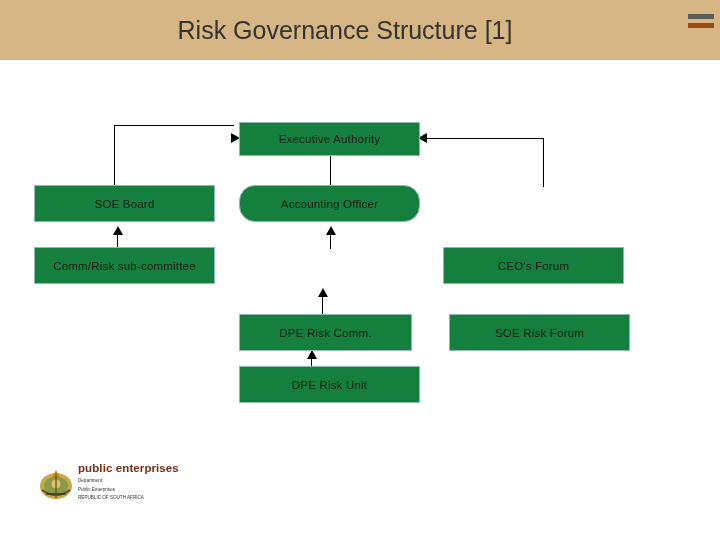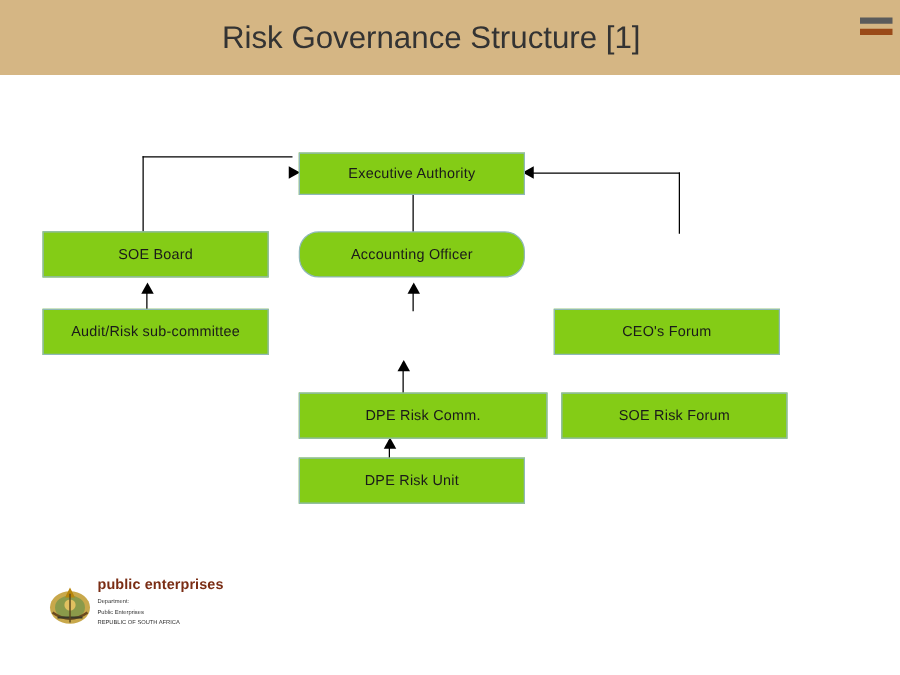--- a/index.html
+++ b/index.html
@@ -51,21 +51,21 @@
     width: 26px;
     height: 5px;
     margin-bottom: 4px;
   }
   .header-marks .m1 { background: #5b5b5b; }
   .header-marks .m2 { background: #9a4a18; }
 
   
   .box {
     position: absolute;
-    background: #84cc16;
+    background: #15803d;
     border: 1px solid #8fb8b8;
     color: #1a1a1a;
     font-size: 11.5px;
     display: flex;
     align-items: center;
     justify-content: center;
     text-align: center;
     box-sizing: border-box;
     font-family: "Liberation Sans", sans-serif;
     letter-spacing: .2px;
@@ -169,26 +169,26 @@
   <div class="ln v" style="left:311px; top:352px; height:15px;"></div>
   <div class="arrow up" style="left:307px; top:350px;"></div>
 
   <div class="box" style="left:239px; top:122px; width:181px; height:34px;">Executive  Authority</div>
 
   <div class="box" style="left:34px; top:185px; width:181px; height:37px;">SOE Board</div>
 
   <div class="box" style="left:239px; top:185px; width:181px; height:37px;border-radius:16px;">Accounting Officer</div>
 
 
-  <div class="box" style="left:34px; top:247px; width:181px; height:37px;">Audit/Risk sub-committee</div>
+  <div class="box" style="left:34px; top:247px; width:181px; height:37px;">Comm/Risk sub-committee</div>
 
 
   <div class="box" style="left:443px; top:247px; width:181px; height:37px;">CEO's Forum</div>
 
-  <div class="box" style="left:239px; top:314px; width:199px; height:37px;">DPE Risk Comm.</div>
+  <div class="box" style="left:239px; top:314px; width:173px; height:37px;">DPE Risk Comm.</div>
 
   <div class="box" style="left:239px; top:366px; width:181px; height:37px;">DPE Risk Unit</div>
 
   <div class="box" style="left:449px; top:314px; width:181px; height:37px;">SOE Risk Forum</div>
 
   <div class="logo">
     <svg class="logo-crest" viewBox="0 0 40 40" xmlns="http://www.w3.org/2000/svg">
       <ellipse cx="20" cy="22" rx="16" ry="13" fill="#c8a84b"></ellipse>
       <ellipse cx="20" cy="22" rx="12" ry="9.5" fill="#8a9a4a"></ellipse>
       <path d="M20 6 L24 14 L16 14 Z" fill="#b8860b"></path>

